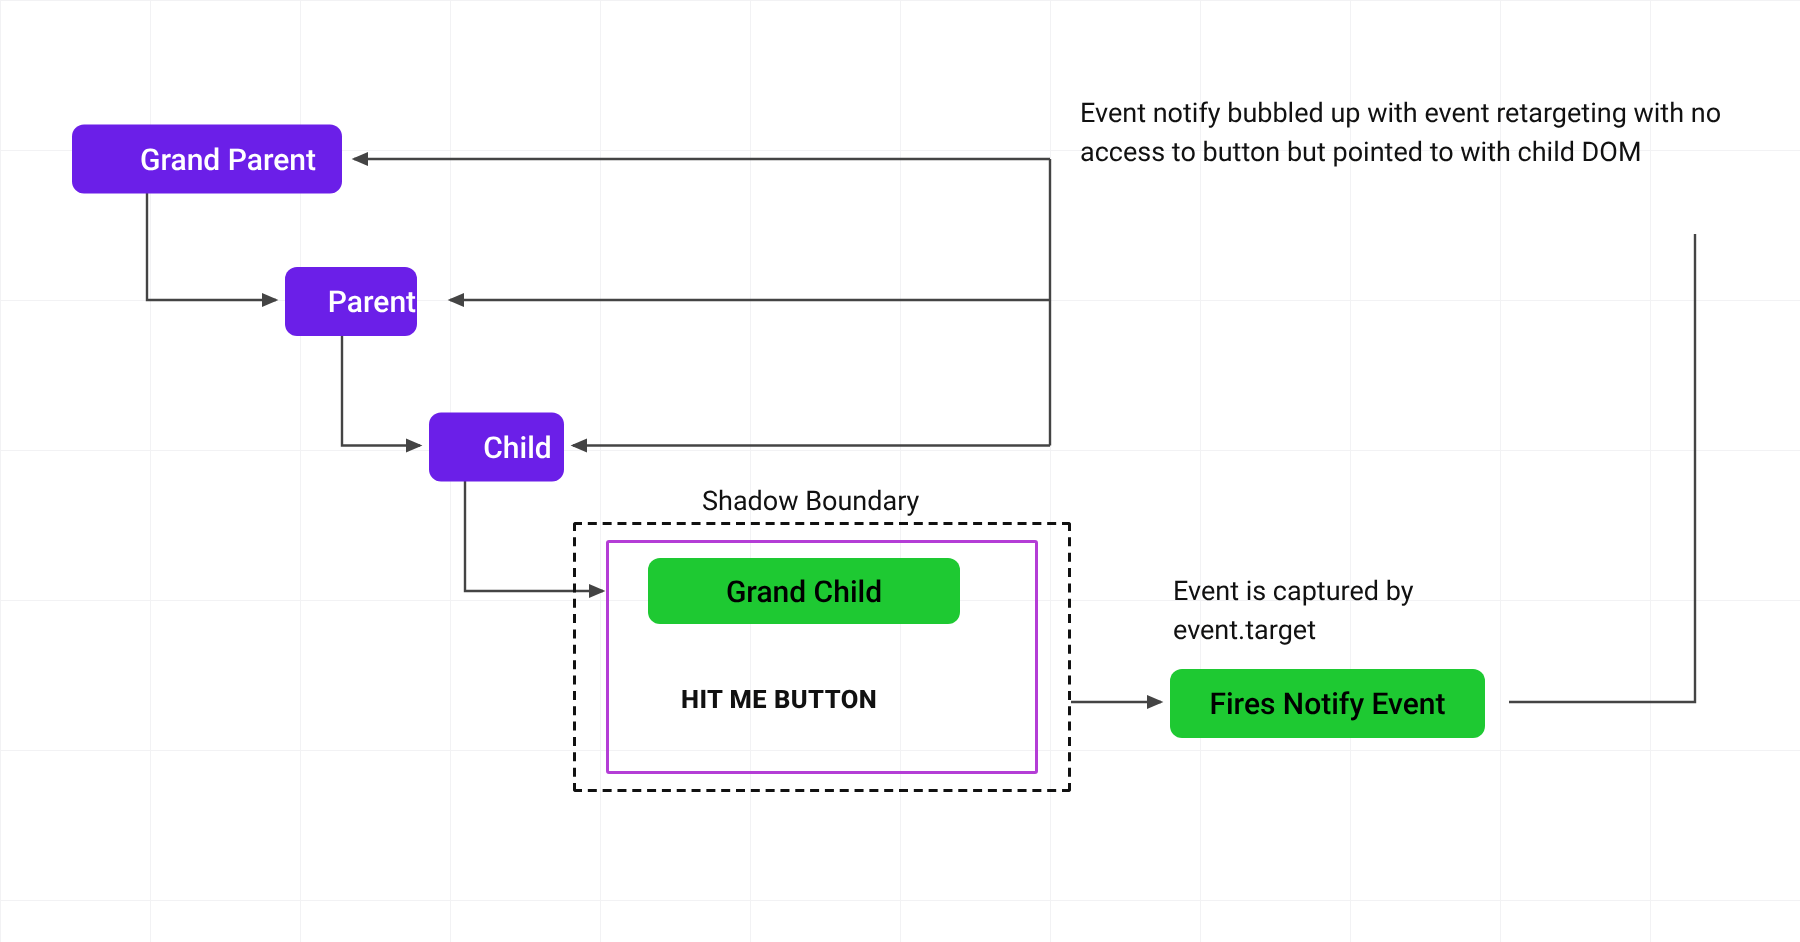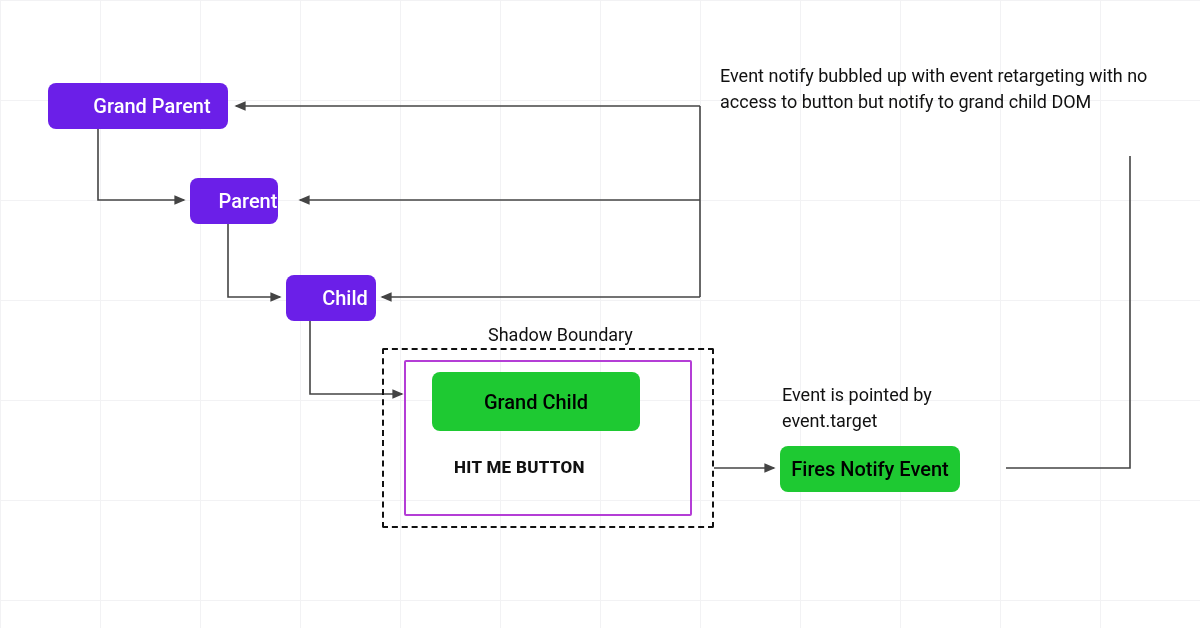--- a/index.html
+++ b/index.html
@@ -102,39 +102,39 @@
   <div class="node purple" style="left:190px; top:178px; width:88px; height:46px;">
     <span>Parent</span>
   </div>
 
   <div class="node purple" style="left:286px; top:275px; width:90px; height:46px;">
     <span>Child</span>
   </div>
 
   <div class="boundary" style="left:382px; top:348px; width:332px; height:180px;"></div>
 
-  <div class="label" style="left:488px; top:322px;">
+  <div class="label" style="left:468px; top:322px;">
     <span>Shadow Boundary</span>
   </div>
 
   <div class="inner-boundary" style="left:404px; top:360px; width:288px; height:156px;"></div>
 
-  <div class="node green" style="left:432px; top:372px; width:208px; height:59px;">
+  <div class="node green" style="left:432px; top:372px; width:208px; height:44px;">
     <span>Grand Child</span>
   </div>
 
   <div class="strong-label" style="left:454px; top:457px;">
     <span>HIT ME BUTTON</span>
   </div>
 
-  <div class="node green" style="left:780px; top:446px; width:180px; height:46px;">
+  <div class="node green" style="left:780px; top:446px; width:210px; height:46px;">
     <span>Fires Notify Event</span>
   </div>
 
   <div class="label" style="left:782px; top:382px; width:240px;">
-    <span>Event is pointed by event.target</span>
+    <span>Event is captured by event.target</span>
   </div>
 
   <div class="label" style="left:720px; top:63px; width:430px;">
-    <span>Event notify bubbled up with event retargeting with no access to button but notify to grand child DOM</span>
+    <span>Event notify bubbled up with event retargeting with no access to button but pointed to with child DOM</span>
   </div>
 
 </div>
 
 </body></html>

